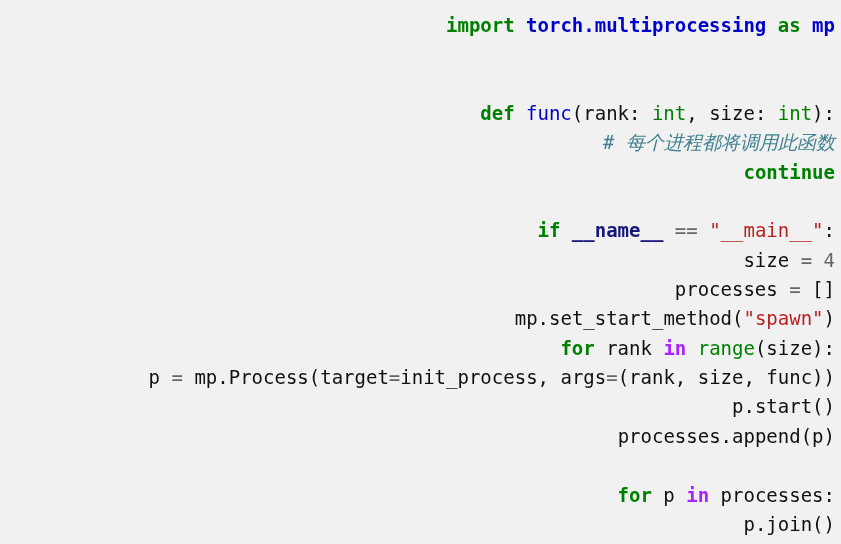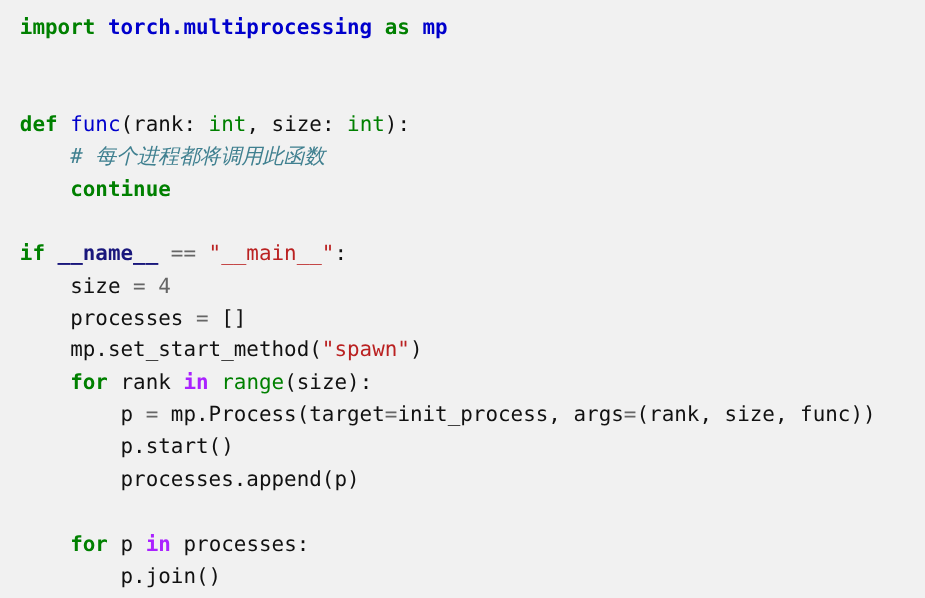--- a/index.html
+++ b/index.html
@@ -21,20 +21,21 @@
     margin: 0;
     padding: 11px 6px 0 18px;
     font-family: "DejaVu Sans Mono", monospace;
     font-size: 19px;
     line-height: 29.35px;
     tab-size: 4;
   }
   .code-line {
     white-space: pre;
     min-height: 29.35px;
+    text-align: right;
   }
 </style>
 </head>
 <body style="background: rgb(241, 241, 241);">
 
 <div class="code-page">
   <pre class="code-block" style="background: rgb(241, 241, 241);"><div class="code-line"><span style="color: rgb(0, 128, 0); font-weight: bold;">import</span><span style="color: rgb(17, 17, 17);"> </span><span style="color: rgb(0, 0, 204); font-weight: bold;">torch.multiprocessing</span><span style="color: rgb(17, 17, 17);"> </span><span style="color: rgb(0, 128, 0); font-weight: bold;">as</span><span style="color: rgb(17, 17, 17);"> </span><span style="color: rgb(0, 0, 204); font-weight: bold;">mp</span></div><div class="code-line">&nbsp;</div><div class="code-line">&nbsp;</div><div class="code-line"><span style="color: rgb(0, 128, 0); font-weight: bold;">def</span><span style="color: rgb(17, 17, 17);"> </span><span style="color: rgb(0, 0, 204);">func</span><span style="color: rgb(17, 17, 17);">(</span><span style="color: rgb(17, 17, 17);">rank</span><span style="color: rgb(17, 17, 17);">: </span><span style="color: rgb(0, 128, 0);">int</span><span style="color: rgb(17, 17, 17);">, </span><span style="color: rgb(17, 17, 17);">size</span><span style="color: rgb(17, 17, 17);">: </span><span style="color: rgb(0, 128, 0);">int</span><span style="color: rgb(17, 17, 17);">):</span></div><div class="code-line"><span style="color: rgb(17, 17, 17);">    </span><span style="color: rgb(64, 128, 144); font-style: italic;"># 每个进程都将调用此函数</span></div><div class="code-line"><span style="color: rgb(17, 17, 17);">    </span><span style="color: rgb(0, 128, 0); font-weight: bold;">continue</span></div><div class="code-line">&nbsp;</div><div class="code-line"><span style="color: rgb(0, 128, 0); font-weight: bold;">if</span><span style="color: rgb(17, 17, 17);"> </span><span style="color: rgb(25, 23, 124); font-weight: bold;">__name__</span><span style="color: rgb(17, 17, 17);"> </span><span style="color: rgb(102, 102, 102);">==</span><span style="color: rgb(17, 17, 17);"> </span><span style="color: rgb(186, 33, 33);">"__main__"</span><span style="color: rgb(17, 17, 17);">:</span></div><div class="code-line"><span style="color: rgb(17, 17, 17);">    </span><span style="color: rgb(17, 17, 17);">size</span><span style="color: rgb(17, 17, 17);"> </span><span style="color: rgb(102, 102, 102);">=</span><span style="color: rgb(17, 17, 17);"> </span><span style="color: rgb(102, 102, 102);">4</span></div><div class="code-line"><span style="color: rgb(17, 17, 17);">    </span><span style="color: rgb(17, 17, 17);">processes</span><span style="color: rgb(17, 17, 17);"> </span><span style="color: rgb(102, 102, 102);">=</span><span style="color: rgb(17, 17, 17);"> </span><span style="color: rgb(17, 17, 17);">[]</span></div><div class="code-line"><span style="color: rgb(17, 17, 17);">    </span><span style="color: rgb(17, 17, 17);">mp.set_start_method(</span><span style="color: rgb(186, 33, 33);">"spawn"</span><span style="color: rgb(17, 17, 17);">)</span></div><div class="code-line"><span style="color: rgb(17, 17, 17);">    </span><span style="color: rgb(0, 128, 0); font-weight: bold;">for</span><span style="color: rgb(17, 17, 17);"> </span><span style="color: rgb(17, 17, 17);">rank</span><span style="color: rgb(17, 17, 17);"> </span><span style="color: rgb(170, 34, 255); font-weight: bold;">in</span><span style="color: rgb(17, 17, 17);"> </span><span style="color: rgb(0, 128, 0);">range</span><span style="color: rgb(17, 17, 17);">(size):</span></div><div class="code-line"><span style="color: rgb(17, 17, 17);">        </span><span style="color: rgb(17, 17, 17);">p</span><span style="color: rgb(17, 17, 17);"> </span><span style="color: rgb(102, 102, 102);">=</span><span style="color: rgb(17, 17, 17);"> </span><span style="color: rgb(17, 17, 17);">mp.Process(target</span><span style="color: rgb(102, 102, 102);">=</span><span style="color: rgb(17, 17, 17);">init_process, args</span><span style="color: rgb(102, 102, 102);">=</span><span style="color: rgb(17, 17, 17);">(rank, size, func))</span></div><div class="code-line"><span style="color: rgb(17, 17, 17);">        </span><span style="color: rgb(17, 17, 17);">p.start()</span></div><div class="code-line"><span style="color: rgb(17, 17, 17);">        </span><span style="color: rgb(17, 17, 17);">processes.append(p)</span></div><div class="code-line">&nbsp;</div><div class="code-line"><span style="color: rgb(17, 17, 17);">    </span><span style="color: rgb(0, 128, 0); font-weight: bold;">for</span><span style="color: rgb(17, 17, 17);"> </span><span style="color: rgb(17, 17, 17);">p</span><span style="color: rgb(17, 17, 17);"> </span><span style="color: rgb(170, 34, 255); font-weight: bold;">in</span><span style="color: rgb(17, 17, 17);"> </span><span style="color: rgb(17, 17, 17);">processes:</span></div><div class="code-line"><span style="color: rgb(17, 17, 17);">        </span><span style="color: rgb(17, 17, 17);">p.join()</span></div></pre>
 </div>
 
 </body></html>

